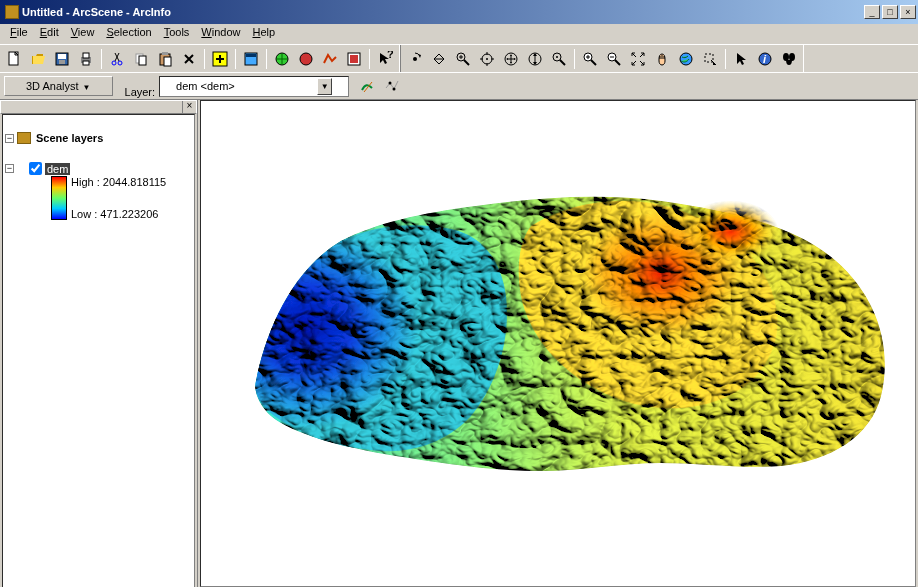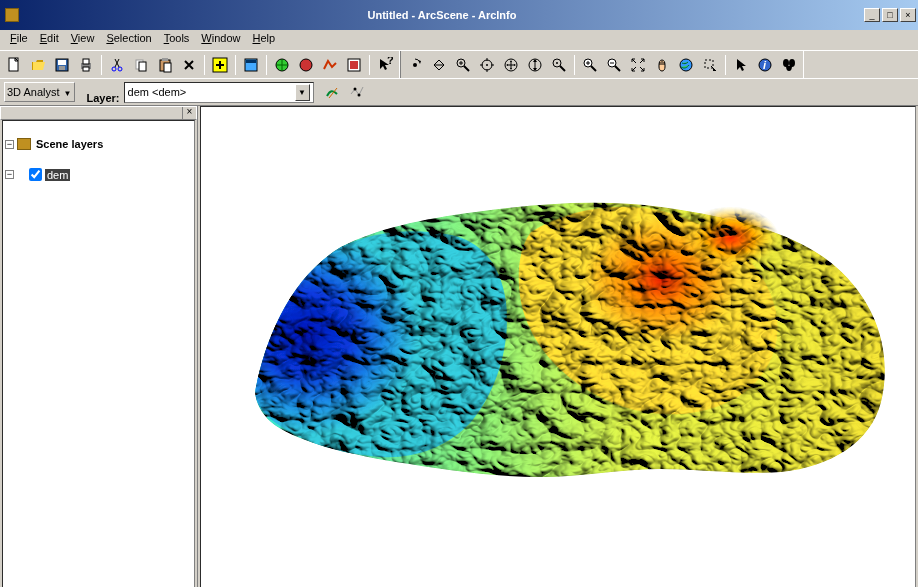--- a/index.html
+++ b/index.html
@@ -1,40 +1,40 @@
 <!DOCTYPE html>
 <html><head>
 <meta charset="utf-8">
 <style>
 * { box-sizing: border-box; margin: 0; padding: 0; font-family: Tahoma, Arial, sans-serif; font-size: 11px; }
 body { width: 918px; height: 587px; background: #d4d0c8; overflow: hidden; }
 
 
-.titlebar { height: 30px; background: linear-gradient(to right, #0a246a, #a6caf0); display: flex; align-items: center; padding: 0 2px; text-align: center; }
+.titlebar { height: 24px; background: linear-gradient(to right, #0a246a, #a6caf0); display: flex; align-items: center; padding: 0 2px; }
 .titlebar .app-icon { width: 14px; height: 14px; background: #c09020; border: 1px solid #806010; margin: 0 3px; }
 .titlebar .title-text { color: #fff; font-weight: bold; flex: 1; }
 .titlebar .win-btn { width: 16px; height: 14px; background: #d4d0c8; border: 1px solid #fff; border-right-color: #404040; border-bottom-color: #404040; margin-left: 2px; display: flex; align-items: center; justify-content: center; font-size: 9px; font-family: Arial; cursor: default; }
 
 
 .menubar { height: 20px; background: #d4d0c8; display: flex; align-items: flex-start; padding: 0 4px; }
 .menubar .menu-item { padding: 2px 6px; cursor: default; }
 .menubar .menu-item u { text-decoration: underline; }
 
 
 .toolbar-row { display: flex; align-items: center; height: 28px; background: #d4d0c8; border-top: 1px solid #fff; }
 .toolbar-group { display: flex; align-items: center; height: 100%; padding: 0 2px; border-left: 1px solid #808080; border-right: 1px solid #fff; }
 .toolbar-group.first { border-left: none; }
 .tool-btn { width: 22px; height: 22px; display: flex; align-items: center; justify-content: center; margin: 0 1px; cursor: default; }
 .tool-sep { width: 1px; height: 20px; background: #808080; margin: 0 3px; border-right: 1px solid #fff; }
 .tool-btn svg { width: 16px; height: 16px; }
 
 .toolbar2 { height: 28px; background: #d4d0c8; display: flex; align-items: center; border-top: 1px solid #fff; border-bottom: 1px solid #808080; padding: 0 4px; }
-.analyst-btn { padding: 3px 2px; border: 1px solid #fff; border-right-color: #808080; border-bottom-color: #808080; background: #d4d0c8; display: flex; align-items: flex-end; gap: 4px; cursor: default; }
-.layer-label { margin: 12px 4px 0 12px; font-weight: bold; }
-.layer-combo { width: 190px; height: 21px; border: 1px inset #808080; background: #fff; padding: 0 3px; display: flex; align-items: center; justify-content: space-between; }
+.analyst-btn { padding: 3px 21px; border: 1px solid #fff; border-right-color: #808080; border-bottom-color: #808080; background: #d4d0c8; display: flex; align-items: flex-end; gap: 4px; cursor: default; }
+.layer-label { margin: 12px 4px 0 12px; }
+.layer-combo { width: 190px; height: 21px; border: 1px inset #808080; background: #fff; padding: 0 16px; display: flex; align-items: center; justify-content: space-between; }
 .layer-combo .dd-btn { width: 15px; height: 17px; background: #d4d0c8; border: 1px solid #fff; border-right-color: #404040; border-bottom-color: #404040; display: flex; align-items: center; justify-content: center; font-size: 8px; }
 
 
 .main { display: flex; height: 489px; }
 .toc { width: 198px; background: #d4d0c8; display: flex; flex-direction: column; border-right: 1px solid #808080; }
 .toc-close { height: 14px; display: flex; justify-content: flex-end; background: #d4d0c8; border: 1px solid #fff; border-bottom-color: #808080; }
 .toc-close-btn { width: 14px; height: 12px; font-size: 10px; text-align: center; line-height: 10px; cursor: default; border-left: 1px solid #808080; }
 .toc-body { flex: 1; background: #fff; border: 1px inset #808080; margin: 0 2px; overflow: auto; }
 .toc-row { display: flex; align-items: center; padding: 1px 2px; }
 .toc-row .expander { width: 9px; height: 9px; border: 1px solid #808080; font-size: 9px; line-height: 7px; text-align: center; margin-right: 3px; cursor: default; color: #000; }
@@ -320,20 +320,27 @@
     <div class="toc-body">
       <div class="toc-row">
         <span class="expander">−</span>
         <span class="root-icon"></span>
         <span class="lbl" style="font-weight:bold">Scene layers</span>
       </div>
       <div class="toc-row selected">
         <span class="expander" style="margin-left:0">−</span>
         <input type="checkbox" checked="" style="">
         <span class="sel-span">dem</span>
+      </div>
+      <div class="toc-ramp">
+        <div class="ramp-bar"></div>
+        <div class="ramp-labels">
+          <span>High : 2044.818115</span>
+          <span>Low : 471.223206</span>
+        </div>
       </div>
     </div>
   </div>
 
   <div class="scene">
     <div class="terrain">
       <svg viewBox="0 0 680 380">
         <defs>
           <radialGradient id="hot1" cx="55%" cy="35%" r="30%">
               <stop offset="0%" stop-color="#e62000"></stop>

